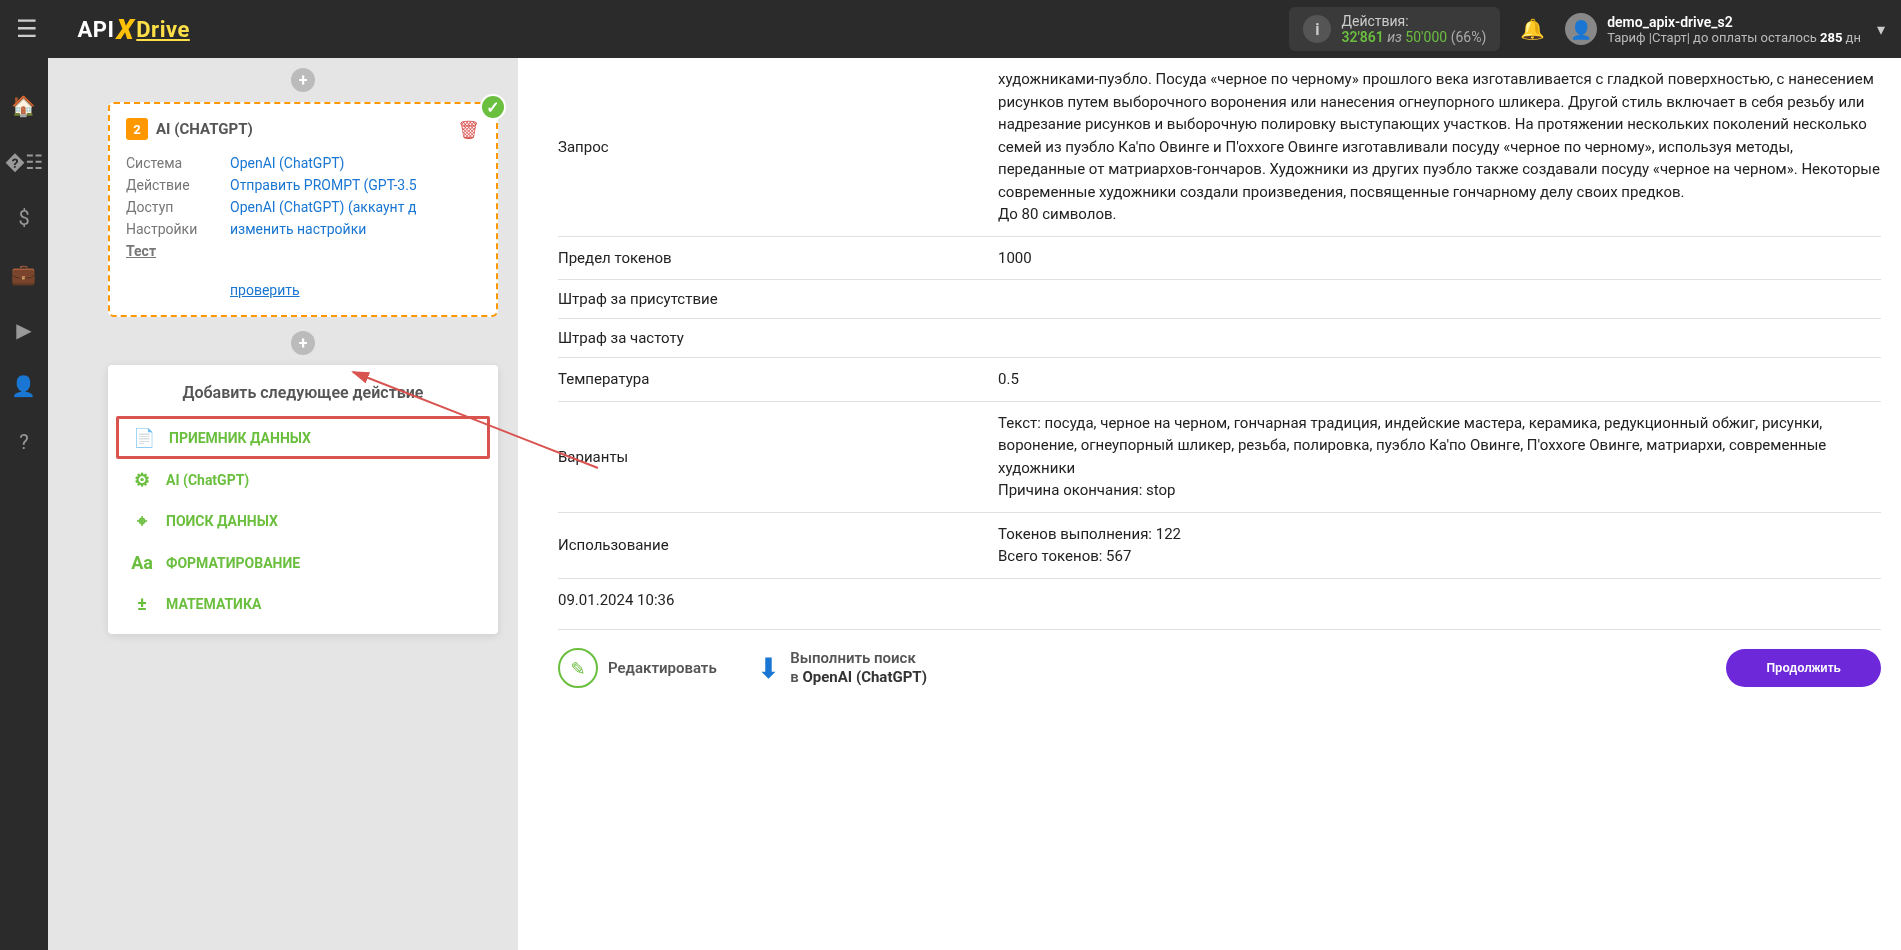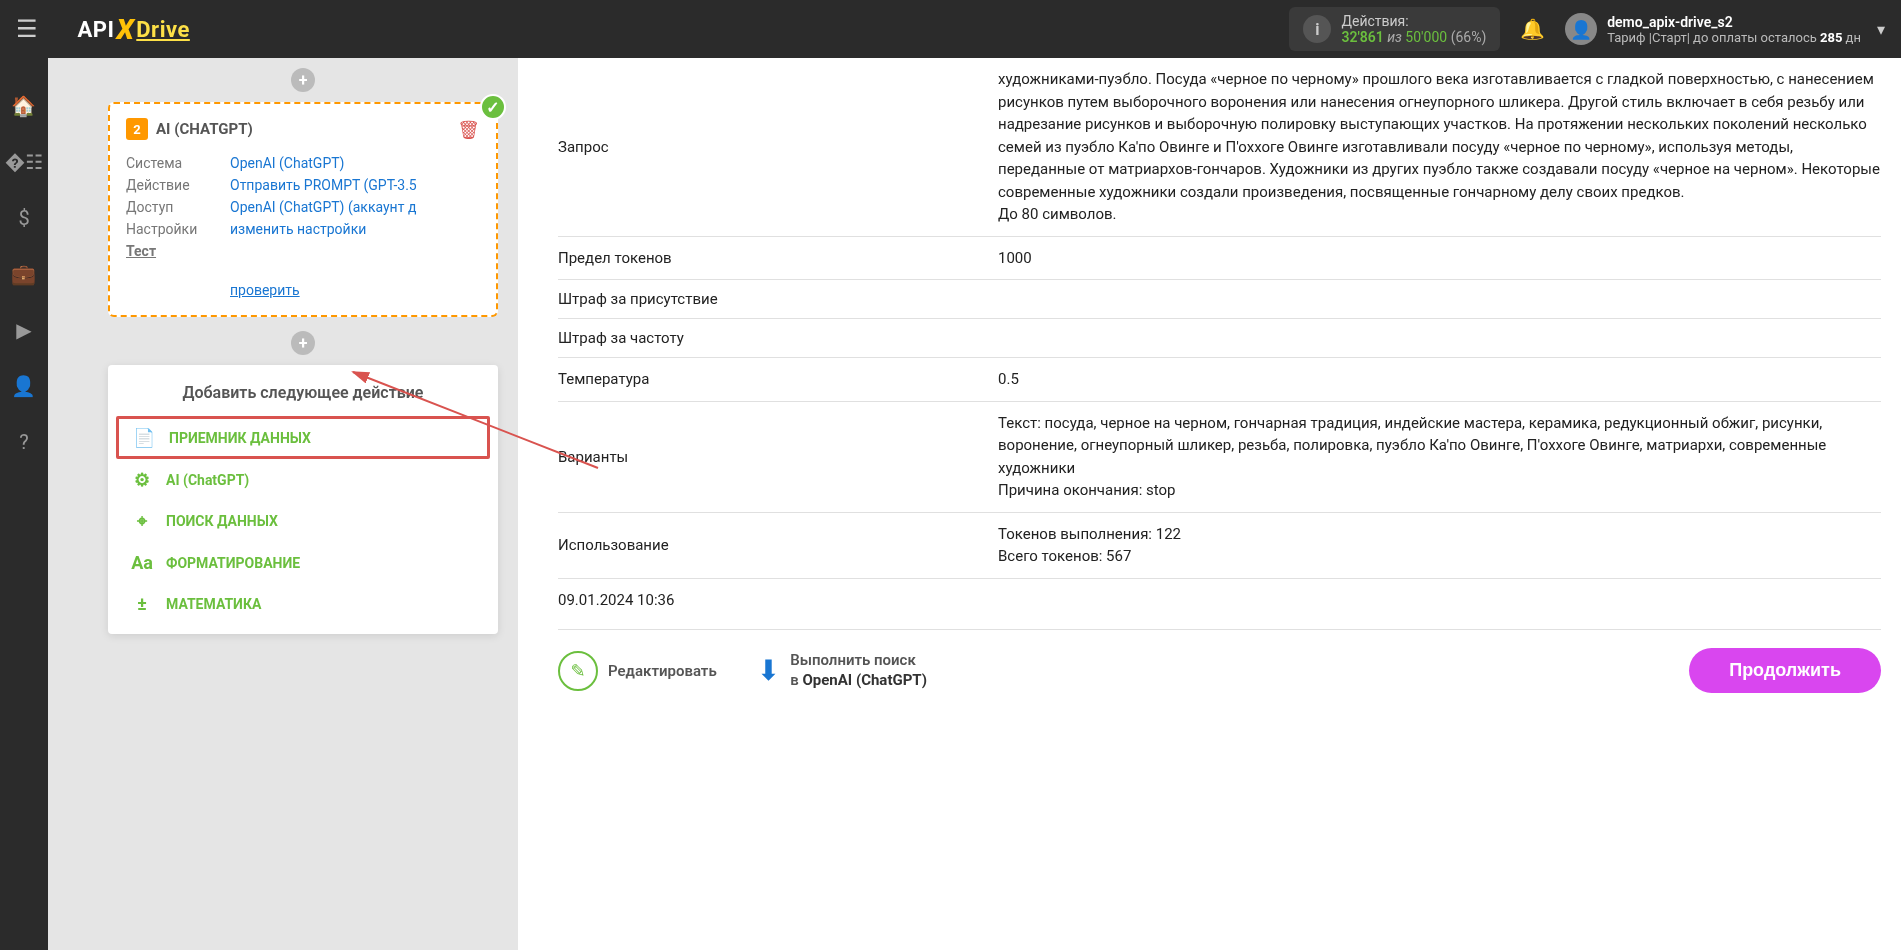--- a/index.html
+++ b/index.html
@@ -66,21 +66,21 @@
 .field-value { flex: 1; color: #222; line-height: 1.5; }
 
 .footer-row { display: flex; align-items: center; border-top: 1px solid #e0e0e0; padding: 18px 0 0; margin-top: 8px; }
 .edit-btn { display: flex; align-items: center; margin-right: 40px; cursor: pointer; }
 .edit-circle { width: 40px; height: 40px; border: 2px solid #6bbf3e; border-radius: 50%; display: flex; align-items: center; justify-content: center; color: #6bbf3e; font-size: 18px; margin-right: 10px; }
 .edit-text { color: #555; font-weight: 600; font-size: 15px; }
 .search-btn { display: flex; align-items: center; cursor: pointer; }
 .search-icon { color: #1976d2; font-size: 28px; margin-right: 10px; }
 .search-text { color: #555; font-weight: 600; font-size: 15px; line-height: 1.3; }
 .search-text .bold { color: #333; font-weight: 700; }
-.continue-btn { margin-left: auto; background: #d946ef; color: #fff; border: none; border-radius: 24px; padding: 12px 40px; font-size: 18px; font-weight: 600; cursor: pointer; text-align: center; }
+.continue-btn { margin-left: auto; background: #6d28d9; color: #fff; border: none; border-radius: 24px; padding: 12px 40px; font-size: 12px; font-weight: 600; cursor: pointer; text-align: center; }
 </style>
 </head>
 <body>
 
 <div class="header">
   <div class="hamburger">☰</div>
   <div class="logo">
     <span class="api">API</span>
     <span class="x">X</span>
     <span class="drive">Drive</span>

